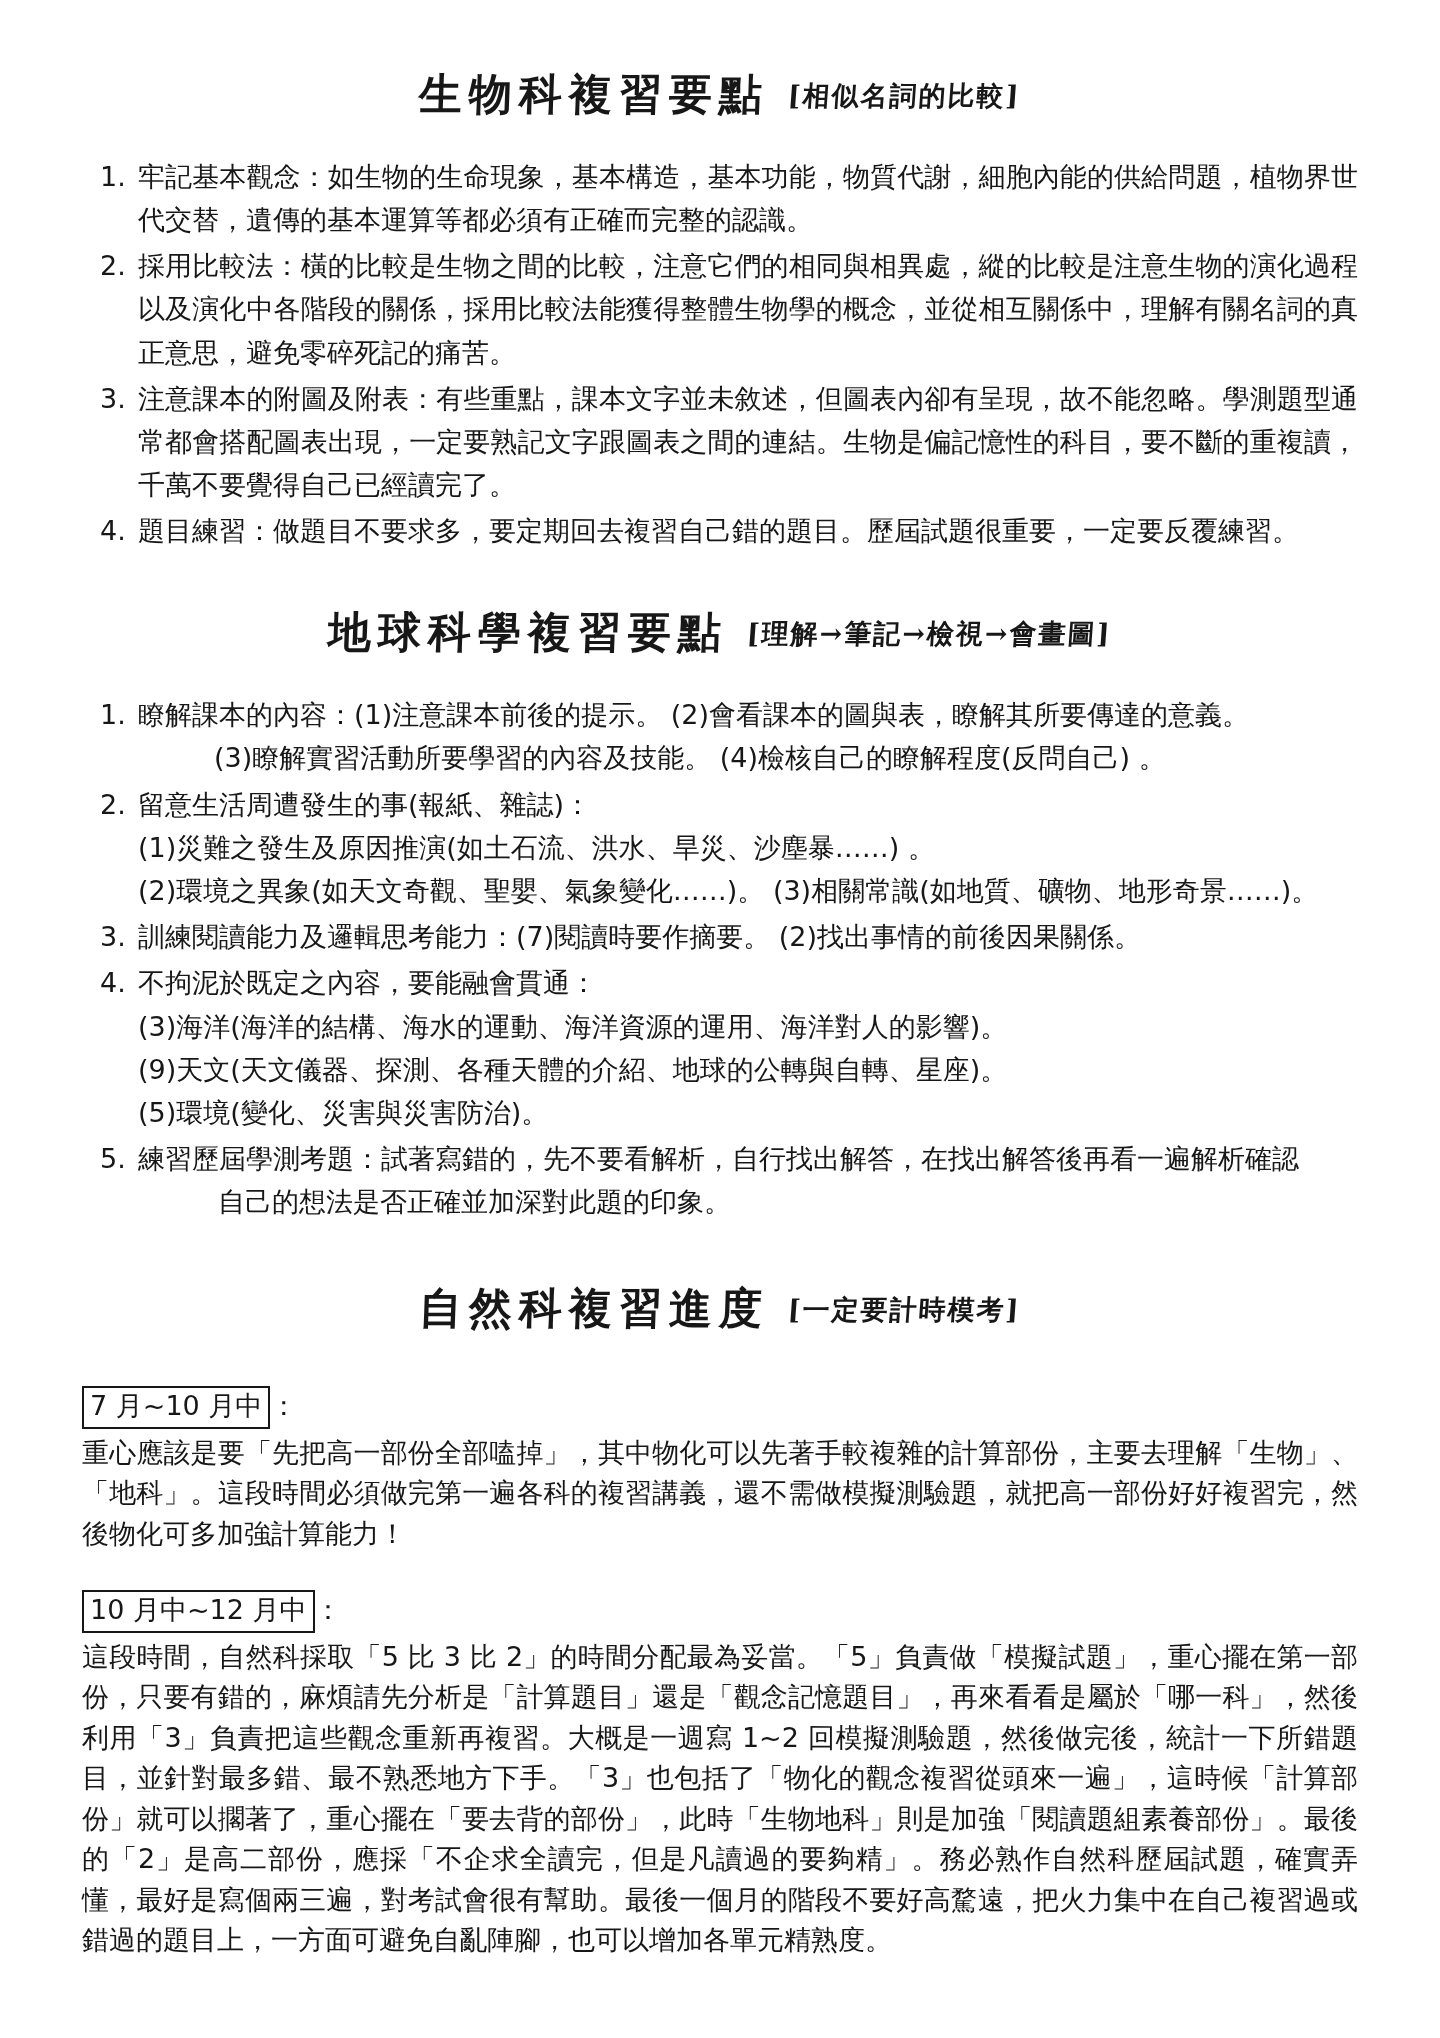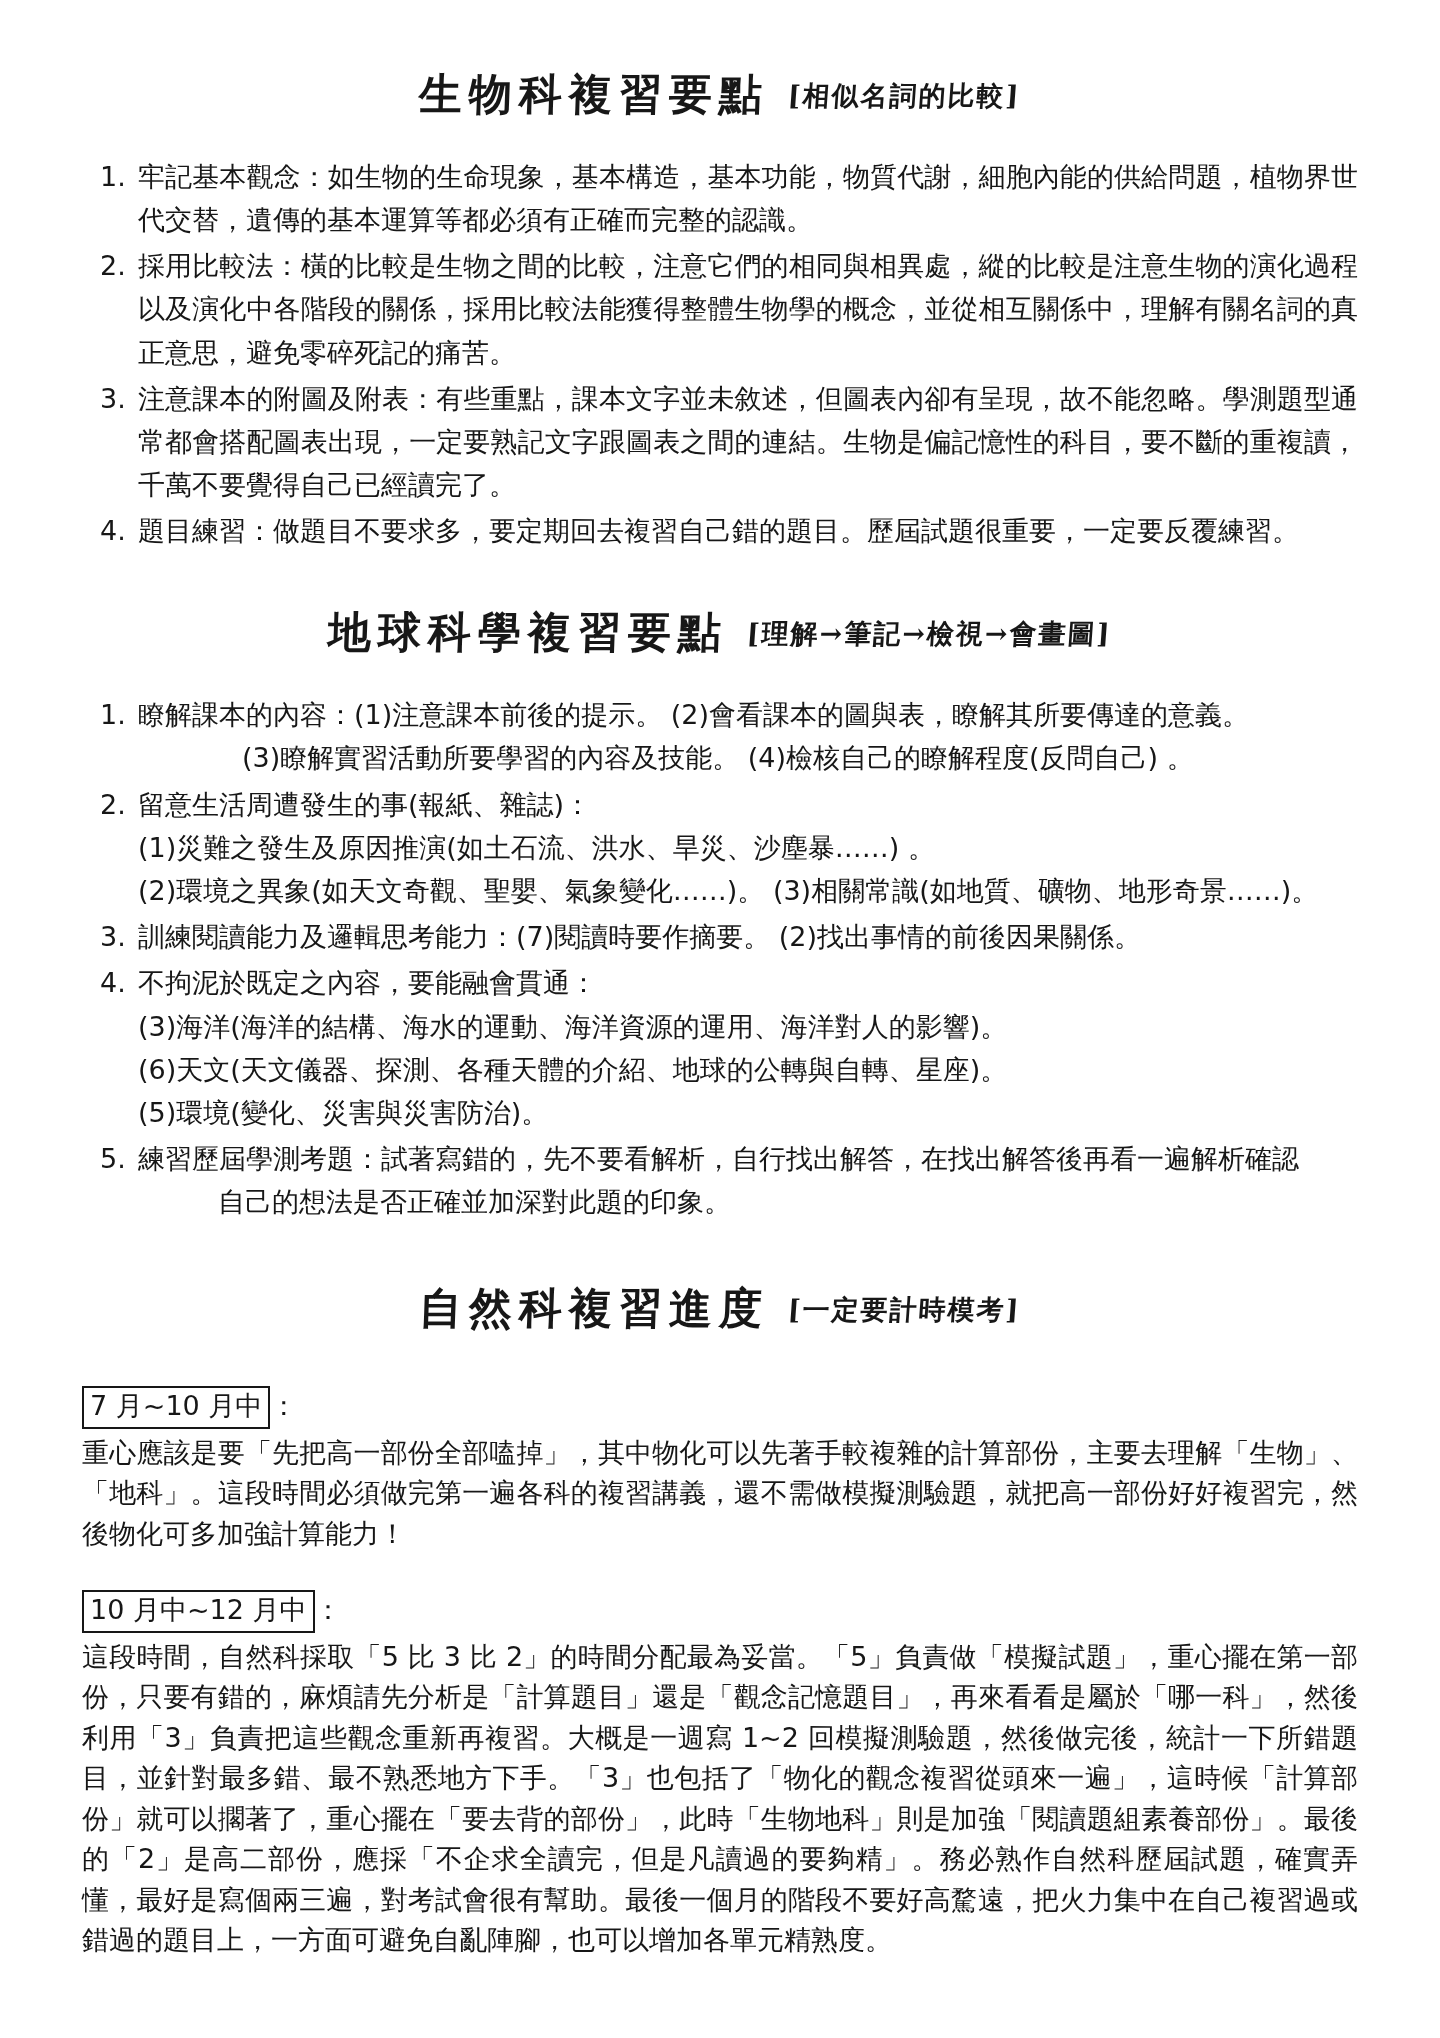--- a/index.html
+++ b/index.html
@@ -55,21 +55,21 @@
     margin-bottom: 3px;
   }
   .li .num {
     flex: none;
     width: 38px;
     text-align: left;
     padding-top: 0;
   }
   .li .body { flex: 1; min-width: 0; }
   .just { text-align: justify; }
-  .indent-deep { margin-left: 104px; }
+  .indent-deep { margin-left: 76px; }
   .indent-center { margin-left: 80px; }
 
   .period { margin-top: 42px; }
   .period-head { margin-bottom: 4px; }
   .boxed {
     display: inline-block;
     border: 2px solid #171717;
     padding: 0 6px 2px 6px;
     line-height: 1.35;
   }
@@ -131,21 +131,21 @@
     </div>
     <div class="li">
       <span class="num">3.</span>
       <div class="body">訓練閱讀能力及邏輯思考能力：(7)閱讀時要作摘要。 (2)找出事情的前後因果關係。</div>
     </div>
     <div class="li">
       <span class="num">4.</span>
       <div class="body">
         <div>不拘泥於既定之內容，要能融會貫通：</div>
         <div>(3)海洋(海洋的結構、海水的運動、海洋資源的運用、海洋對人的影響)。</div>
-        <div>(6)天文(天文儀器、探測、各種天體的介紹、地球的公轉與自轉、星座)。</div>
+        <div>(9)天文(天文儀器、探測、各種天體的介紹、地球的公轉與自轉、星座)。</div>
         <div>(5)環境(變化、災害與災害防治)。</div>
       </div>
     </div>
     <div class="li">
       <span class="num">5.</span>
       <div class="body">
         <div>練習歷屆學測考題：試著寫錯的，先不要看解析，自行找出解答，在找出解答後再看一遍解析確認</div>
         <div class="indent-center">自己的想法是否正確並加深對此題的印象。</div>
       </div>
     </div>

